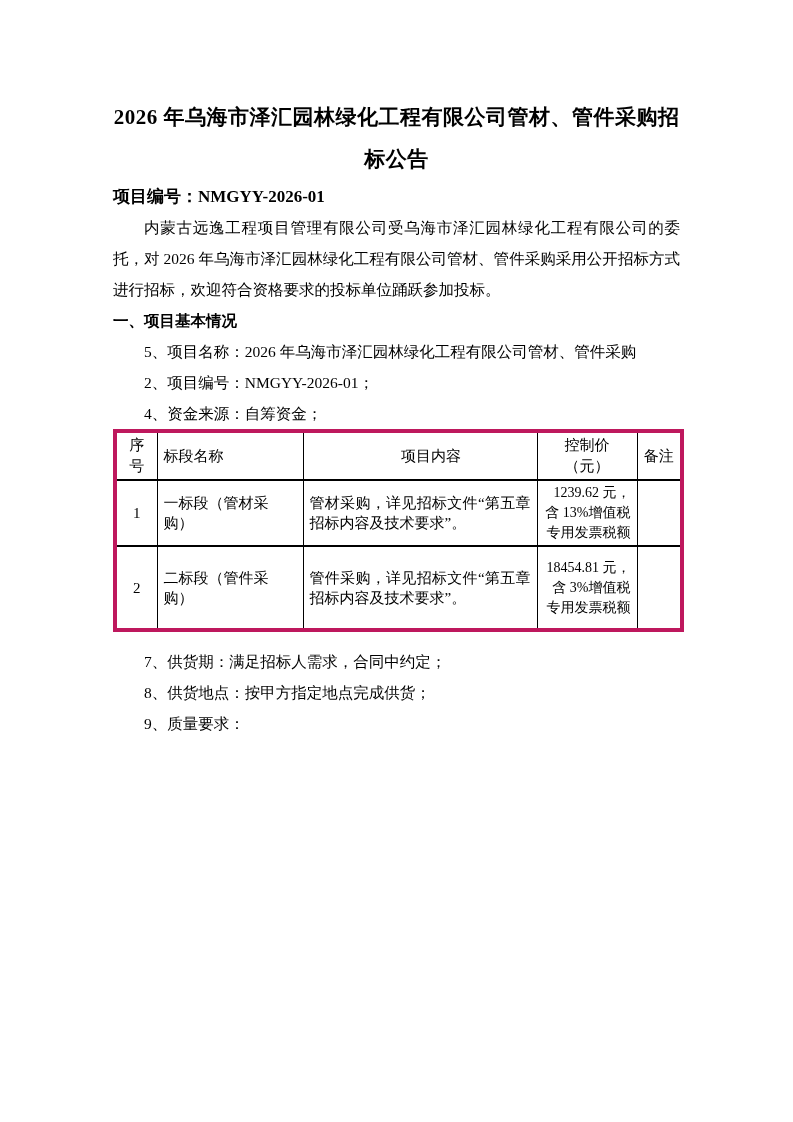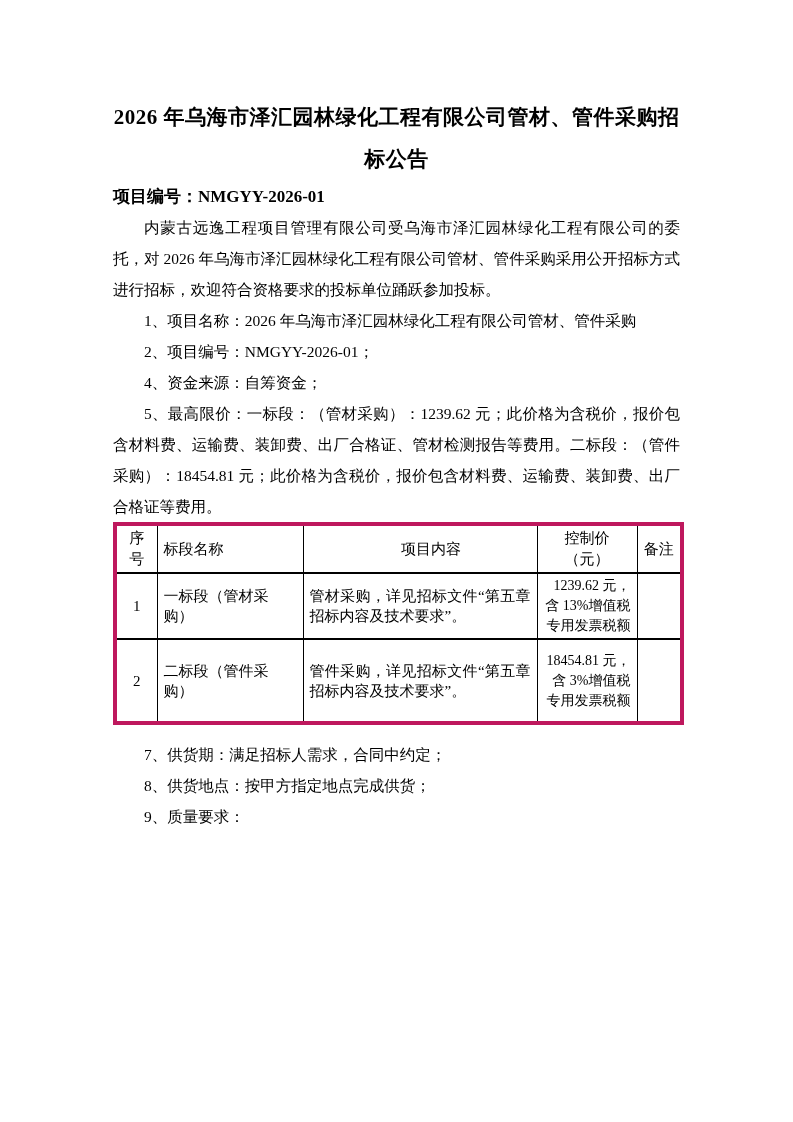--- a/index.html
+++ b/index.html
@@ -86,25 +86,25 @@
 <body>
 
 <div class="page">
 
   <h1 class="doc-title">2026 年乌海市泽汇园林绿化工程有限公司管材、管件采购招标公告</h1>
 
   <p class="project-number">项目编号：NMGYY-2026-01</p>
 
   <p class="body-par intro indent">内蒙古远逸工程项目管理有限公司受乌海市泽汇园林绿化工程有限公司的委托，对 2026 年乌海市泽汇园林绿化工程有限公司管材、管件采购采用公开招标方式进行招标，欢迎符合资格要求的投标单位踊跃参加投标。</p>
 
+  <p class="section-heading">一、项目基本情况</p>
 
-  <p class="body-par indent">1、项目名称：2026 年乌海市泽汇园林绿化工程有限公司管材、管件采购</p>
+  <p class="body-par indent">5、项目名称：2026 年乌海市泽汇园林绿化工程有限公司管材、管件采购</p>
   <p class="body-par indent">2、项目编号：NMGYY-2026-01；</p>
   <p class="body-par indent">4、资金来源：自筹资金；</p>
-  <p class="body-par indent">5、最高限价：一标段：（管材采购）：1239.62 元；此价格为含税价，报价包含材料费、运输费、装卸费、出厂合格证、管材检测报告等费用。二标段：（管件采购）：18454.81 元；此价格为含税价，报价包含材料费、运输费、装卸费、出厂合格证等费用。</p>
 
   <table class="lots-table">
     <colgroup>
       <col style="width:42px">
       <col style="width:146px">
       <col style="width:234px">
       <col style="width:100px">
       <col style="width:45px">
     </colgroup>
     <thead>

